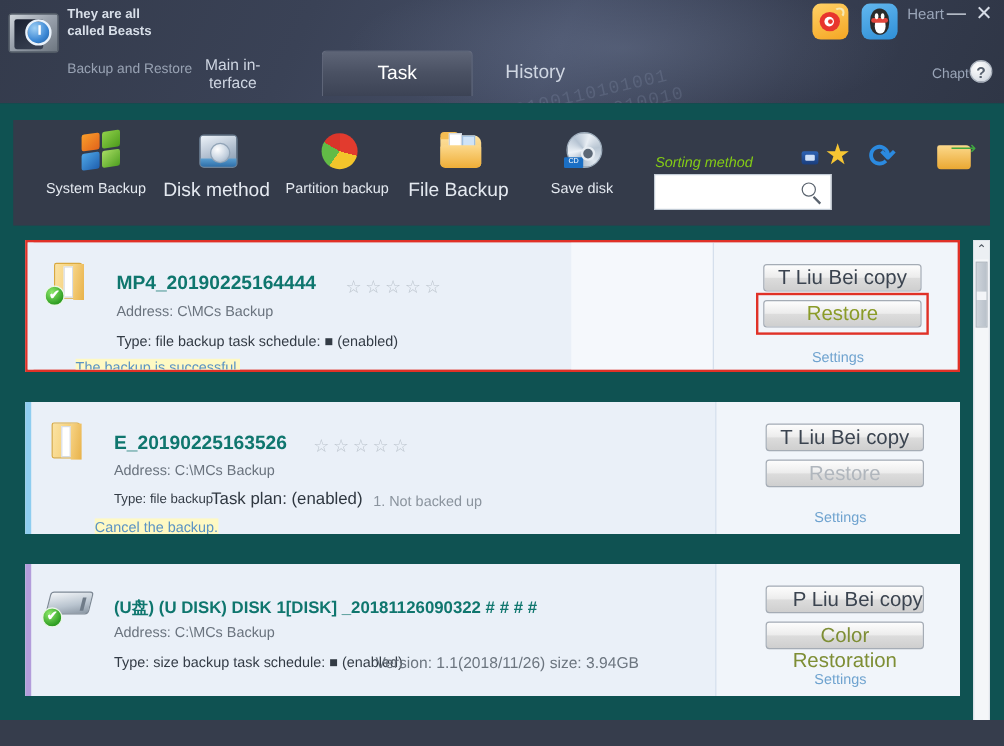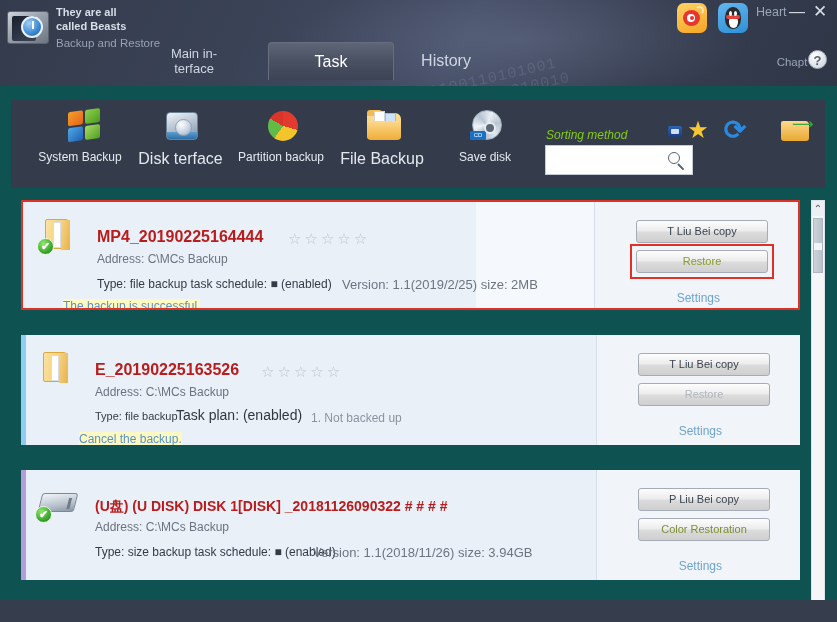--- a/index.html
+++ b/index.html
@@ -53,21 +53,21 @@
   }
   .safe-clock::after {
     content: ""; position: absolute; left: 9px; top: 3px;
     width: 2px; height: 8px; background: #fff;
   }
   .app-title-block {
     position: absolute; left: 56px; top: 5px;
     color: #c9d2e0; font-size: 11px; line-height: 14px;
   }
   .app-title-block .l1 { font-weight: bold; color: #d8dfe9; }
-  .app-title-block .l3 { color: #98a2b3; font-size: 11.5px; margin-top: 3px; }
+  .app-title-block .l3 { color: #98a2b3; font-size: 11.5px; margin-top: 18px; }
 
   .sns-icon {
     position: absolute; top: 3px; width: 30px; height: 30px; border-radius: 7px;
     cursor: pointer;
   }
   #weibo-icon {
     left: 677px;
     background: linear-gradient(160deg,#ffd166,#f5a623);
   }
   #weibo-icon .eye {
@@ -293,21 +293,21 @@
   .disk-ic .ln{ position:absolute; right:4px; top:4px; width:3px; height:11px; background:#6f7b88;}
   .badge-ok {
     position:absolute; left:-2px; bottom:-2px; width:17px; height:17px; border-radius:50%;
     background: radial-gradient(circle at 35% 30%, #8ce86a, #2f9e23 70%);
     border:1.5px solid #eaf6e6;
     color:#fff; font-size:11px; line-height:15px; text-align:center; font-weight:bold;
   }
 
   .card-title {
     position:absolute; left:74px; top:26px;
-    font-size: 16px; font-weight: bold; color:#b91c1c; white-space: nowrap;
+    font-size: 16px; font-weight: bold; color:#0f766e; white-space: nowrap;
   }
   .card-title.small { font-size: 14px; top: 28px; }
   .stars { position:absolute; top:28px; color:#bcc4cd; font-size:15px; letter-spacing:3px; cursor:pointer; }
   .card-addr {
     position:absolute; left:74px; top:50px;
     font-size: 12px; color:#6a737e;
   }
   .card-type {
     position:absolute; left:74px; top:75px;
     font-size: 12px; color:#333b45; white-space: nowrap;
@@ -321,35 +321,35 @@
     font-size: 12px; color:#5b93c4;
   }
   .card-status .hl { background: #fef9c3; }
   .card-extra { position:absolute; top:76px; font-size:12px; color:#8b949e; }
   .card-plan { position:absolute; top:72px; font-size:14px; color:#2f3740; }
 
   .act-btn {
     position:absolute; width:132px; height:23px;
     background: linear-gradient(180deg,#fdfdfd 0%, #ececec 48%, #dcdcdc 52%, #cfcfcf 100%);
     border:1px solid #a5acb5; border-radius:3px;
-    font-size: 11px; color:#3b4450;
+    font-size: 17px; color:#3b4450;
     text-align:center; line-height:21px; cursor:pointer; user-select:none;
   }
   .act-btn.disabled { color:#b0b6bd; cursor:default; }
   .act-btn.restore-hl { color:#8a9b28; }
   .act-btn.olive { color:#7e8e35; }
   #btn1-copy { right: 30px; top: 18px; }
   #btn1-restore { right: 30px; top: 48px; }
   #btn1-restore-box {
     position:absolute; right: 24px; top: 42px; width:144px; height:35px;
     border:2px solid #e03127; pointer-events:none;
   }
   #btn2-copy { right: 30px; top: 18px; }
   #btn2-restore { right: 30px; top: 48px; }
-  #btn3-copy { right: 30px; top: 18px; }
+  #btn3-copy { right: 30px; top: 18px; text-align: right; }
   #btn3-restore { right: 30px; top: 48px; }
   .settings-link {
     position:absolute; right: 78px; top: 89px;
     font-size:12px; color:#6fa3cf; cursor:pointer;
   }
 
   
   #scrollbar {
     position:absolute; left: 800px; top: 0; width: 14px; height: 478px;
     background: #f4f6f8; border: 1px solid #dfe4ea;
@@ -439,21 +439,21 @@
         </div>
         <div class="tlabel">System Backup</div>
       </div>
 
       <div class="tool big" id="tool-disk">
         <div class="ticon">
           <span class="hdd">
               <span class="band"></span>
             </span>
         </div>
-        <div class="tlabel">Disk terface</div>
+        <div class="tlabel">Disk method</div>
       </div>
 
       <div class="tool" id="tool-part">
         <div class="ticon">
           <span class="pie"></span>
         </div>
         <div class="tlabel">Partition backup</div>
       </div>
 
       <div class="tool big" id="tool-file">
@@ -509,21 +509,20 @@
               <span class="pg"></span>
               <span class="rt"></span>
             </span>
           <span class="badge-ok">✔</span>
         </div>
 
         <div class="card-title">MP4_20190225164444</div>
         <div class="stars" style="left:265px">☆☆☆☆☆</div>
         <div class="card-addr">Address: C\MCs Backup</div>
         <div class="card-type">Type: file backup task schedule: ■ (enabled)</div>
-        <div class="card-version" style="left:319px">Version: 1.1(2019/2/25) size: 2MB</div>
         <div class="card-status"><span class="hl">The backup is successful.</span></div>
 
         <div class="act-btn" id="btn1-copy">T Liu Bei copy</div>
         <div class="act-btn restore-hl" id="btn1-restore">Restore</div>
         <div id="btn1-restore-box"></div>
         <div class="settings-link">Settings</div>
       </div>
 
       <div class="card" id="card-2">
         <div class="strip"></div>

